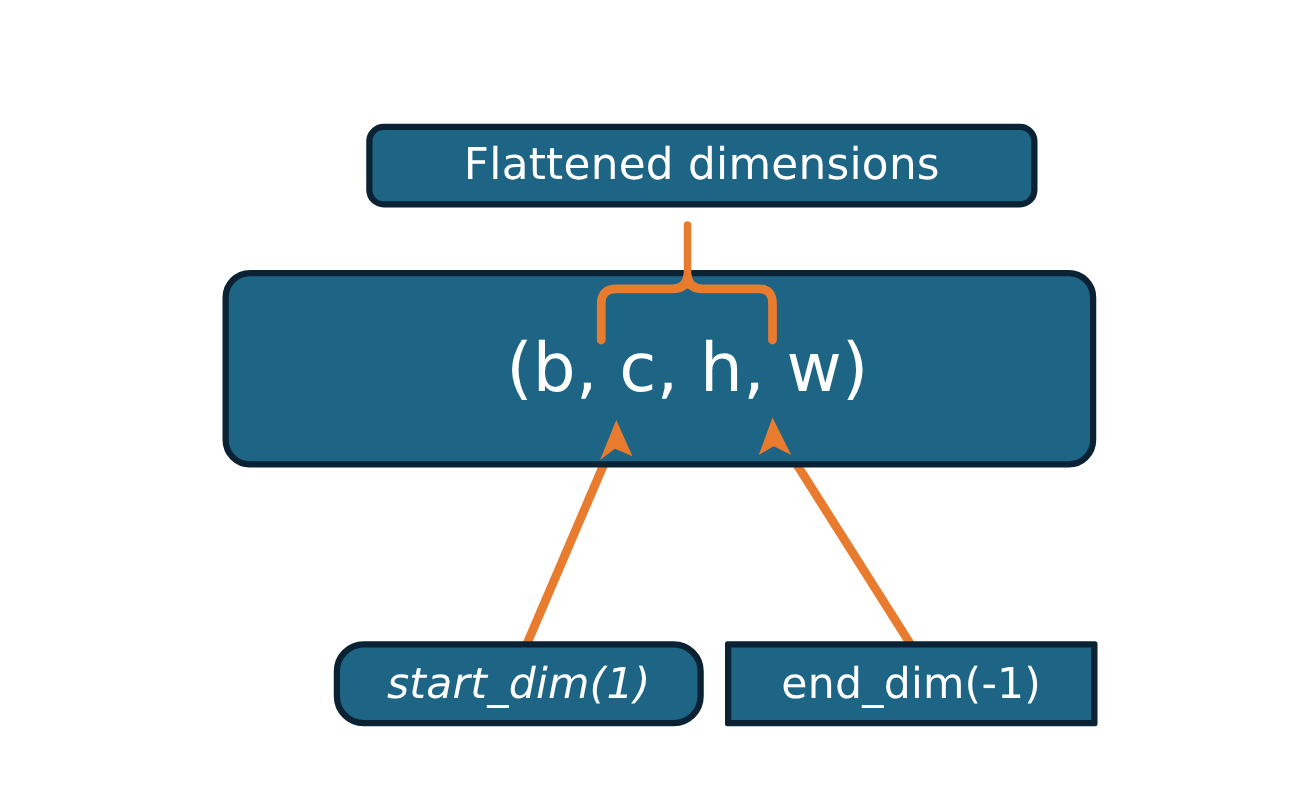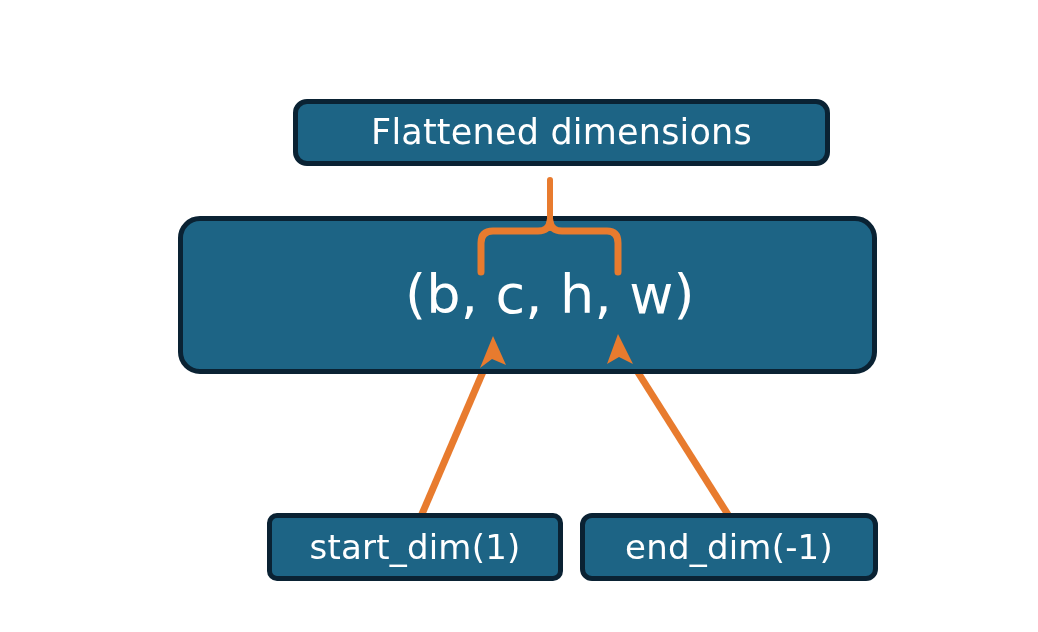--- a/index.html
+++ b/index.html
@@ -56,30 +56,31 @@
     align-items: center;
     justify-content: flex-start;
     padding-left: 222px;
   }
   
   #node-start-dim {
     left: 267px;
     top: 513px;
     width: 296px;
     height: 68px;
-    border-radius: 10px;
+    border-radius: 24px;
     font-size: 34px;
+    font-style: italic;
   }
   
   #node-end-dim {
     left: 580px;
     top: 513px;
     width: 298px;
     height: 68px;
-    border-radius: 12px;
+    border-radius: 2px;
     font-size: 34px;
   }
   #connectors {
     position: absolute;
     left: 0;
     top: 0;
     width: 1038px;
     height: 632px;
     z-index: 3;
     pointer-events: none;

